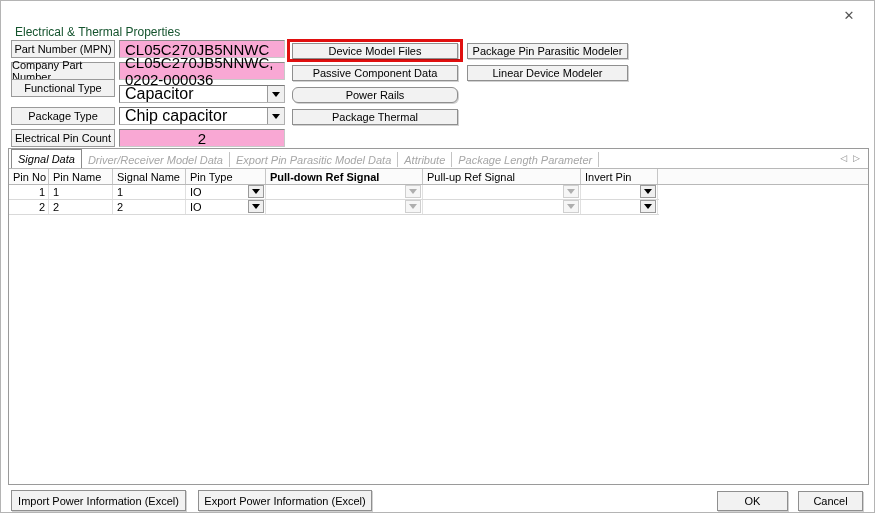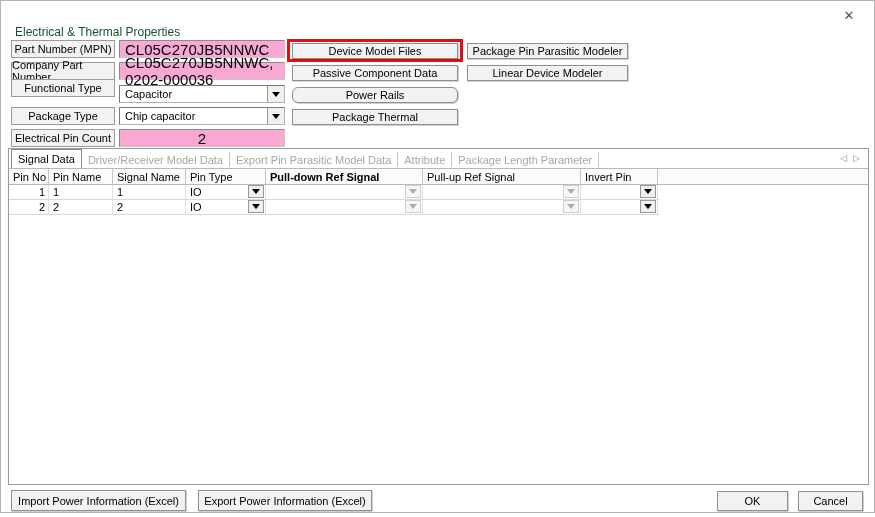--- a/index.html
+++ b/index.html
@@ -33,37 +33,37 @@
   .value-box {
     position:absolute; background:#f9a8d4;
     border:1px solid #8a8a8a; border-right-color:#c8c8c8; border-bottom-color:#c8c8c8;
     font-size:15px; color:#000; display:flex; align-items:center; padding-left:5px;
   }
   .count-box { justify-content:center; padding-left:0; }
 
   .combo {
     position:absolute; background:#ffffff;
     border:1px solid #7a7a7a; border-right-color:#b0b0b0; border-bottom-color:#b0b0b0;
-    font-size:11px; color:#000; display:flex; align-items:center; cursor:pointer;
+    font-size:16px; color:#000; display:flex; align-items:center; cursor:pointer;
   }
   .combo .combo-text { flex:1; padding-left:5px; overflow:hidden; white-space:nowrap; }
   .combo-arrow-btn {
     width:17px; align-self:stretch; background:#f0f0f0; border-left:1px solid #9a9a9a;
     display:flex; align-items:center; justify-content:center;
   }
   .tri-down { width:0; height:0; border-left:4px solid transparent; border-right:4px solid transparent; border-top:5px solid #000; }
   .tri-down.disabled { border-top-color:#aeaeae; }
 
   .hl-box { position:absolute; border:3px solid #e01010; background:transparent; pointer-events:none; }
 
   
   .tabctl { position:absolute; left:7px; top:147px; width:861px; height:337px;
     border:1px solid #9a9a9a; background:#ffffff; }
   .tabstrip { position:absolute; left:0; top:0; width:100%; height:19px; display:flex; align-items:flex-end; }
-  .tab { font-size:11px; height:19px; display:flex; align-items:center; padding:0 6px; white-space:nowrap; cursor:pointer; }
+  .tab { font-size:11px; height:19px; display:flex; align-items:center; padding:0 6px; white-space:nowrap; cursor:pointer;font-style:italic; }
   .tab.active { color:#000; background:#ffffff; border:1px solid #8a8a8a; border-bottom:none; margin-left:2px; }
   .tab.inactive { color:#a6a6a6; border-right:1px solid #c3c3c3; height:15px; margin-bottom:1px; }
   .tab-arrows { position:absolute; right:8px; top:3px; display:flex; gap:6px; }
   .tab-arrow { font-size:9px; color:#8a8a8a; cursor:pointer; line-height:12px; }
 
   
   .grid-header { position:absolute; left:0; top:19px; width:100%; height:17px;
     border-top:1px solid #b8b8b8; border-bottom:1px solid #b8b8b8; background:#fbfbfb; display:flex; }
   .gh-cell { font-size:11px; color:#000; padding-left:4px; display:flex; align-items:center;
     border-right:1px solid #c6c6c6; overflow:hidden; white-space:nowrap; }

